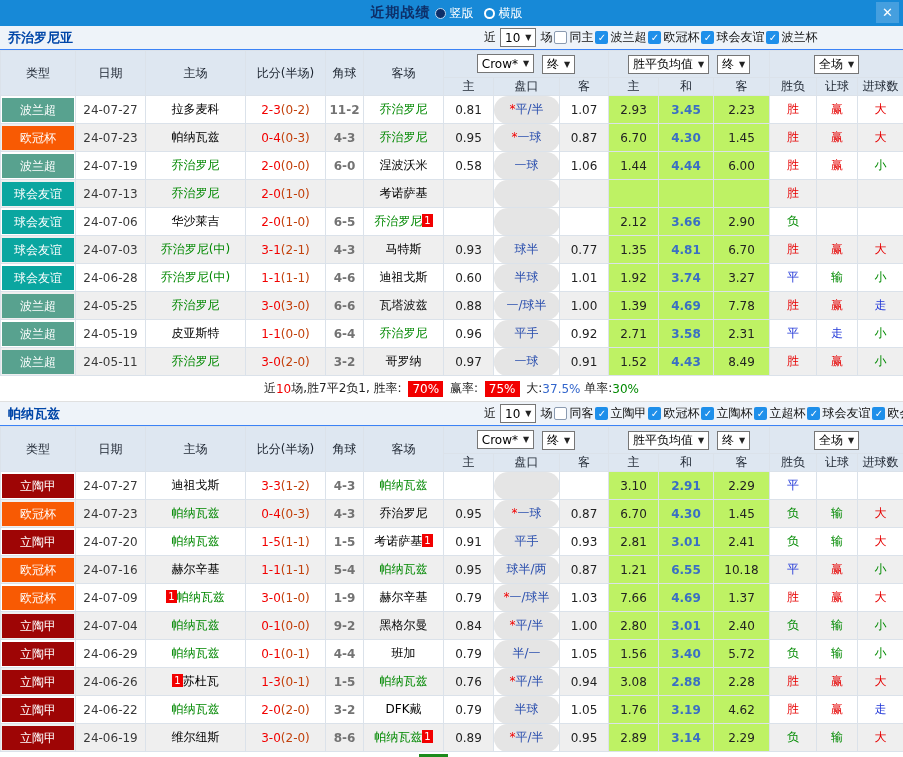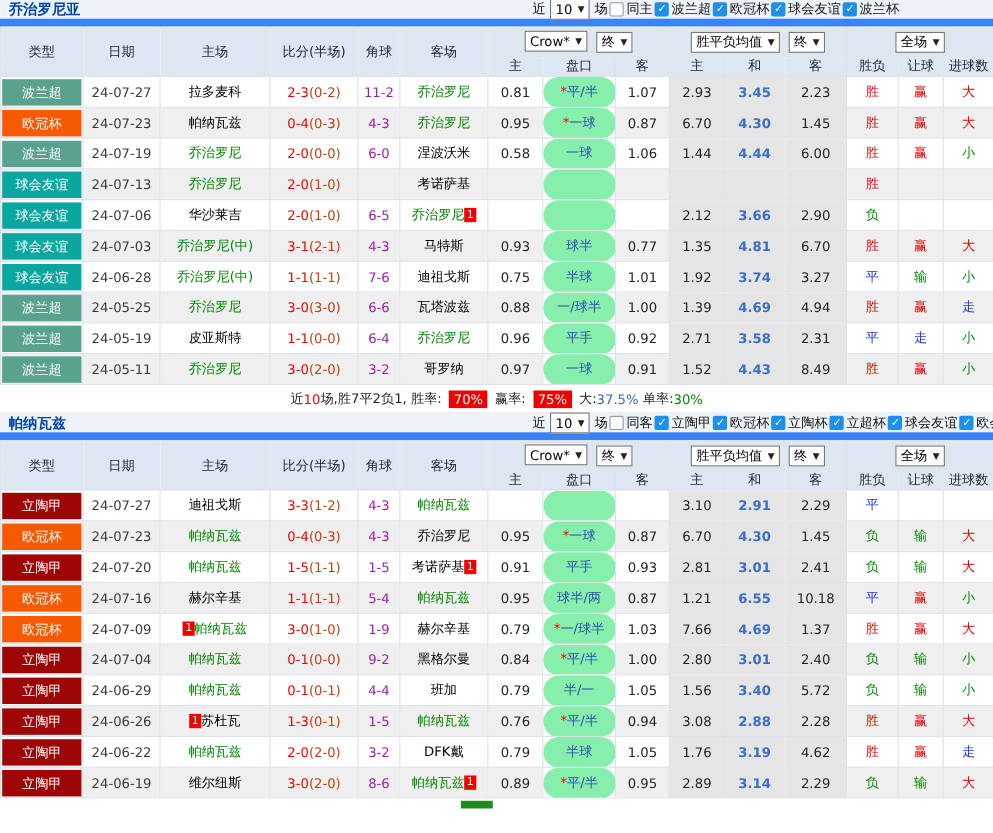--- a/index.html
+++ b/index.html
@@ -13,21 +13,21 @@
   .radio-group { display:inline-flex; align-items:center; margin-left:4px; color:#fff; }
   .radio-item { display:inline-flex; align-items:center; margin-right:10px; cursor:pointer; }
   .radio-dot { width:11px; height:11px; border-radius:50%; margin-right:4px; }
   .radio-dot.on  { background:#0d2f69; border:1px solid #bcd9f2; }
   .radio-dot.off { background:transparent; border:2px solid #fff; }
   .close-btn { position:absolute; right:4px; top:2px; width:23px; height:21px;
                background:#459fdf; color:#fff; font-weight:bold; font-size:13px;
                text-align:center; line-height:21px; cursor:pointer; }
 
   
-  .filter-bar { height:24px; background:#eef3f9; border-bottom:7px solid #3b82f6;
+  .filter-bar { height:24px; background:#eef3f9; border-bottom:1px solid #3b82f6;
                 position:relative; display:flex; align-items:center; padding-left:8px; }
   .team-title { color:#0046a8; font-weight:bold; font-size:13px; }
   .filter-controls { position:absolute; left:482px; display:flex; align-items:center; white-space:nowrap; }
   .filter-controls .lbl { margin:0 2px; color:#111; }
   .cb { display:inline-block; width:13px; height:13px; border-radius:2px; text-align:center;
         line-height:13px; font-size:10px; vertical-align:-2px; cursor:pointer; }
   .cb.checked { background:#1e8fea; color:#fff; }
   .cb.unchecked { background:#fff; border:1px solid #8a9ab0; }
 
   
@@ -38,32 +38,32 @@
   
   table.grid { width:903px; table-layout:fixed; border-collapse:collapse; }
   table.grid th, table.grid td { border:1px solid #dbe2ea; text-align:center; overflow:hidden;
                                  white-space:nowrap; padding:0; }
   thead th { background:#dee7f1; font-weight:normal; color:#1c2430; border:1px solid #f2f6fa; }
   tr.hdr-top { height:27px; }
   tr.hdr-sub { height:17px; }
   tbody tr { height:28px; background:#fff; }
   tbody tr:nth-child(even) { background:#efefef; }
   tbody td { border:1px solid #e2e2e2; }
-  td.c-hcap { background:#86efac;border-radius:14px; }
-  td.c-avg  { background:#e5e5e5; }
+  td.c-hcap { background:#e5e5e5;border-radius:14px; }
+  td.c-avg  { background:#bef264; }
 
   .league { margin:1px; height:24px; line-height:24px; color:#fff; font-size:12px; }
   .date { color:#3a3a3a; }
   .team { color:#000; }
   .team.green { color:#008800; }
   .rc-badge { display:inline-block; background:#f20000; color:#fff; font-size:10px;
               line-height:13px; padding:0 2px; vertical-align:1px; }
   .ft { color:#f20000; }
   .ht { color:#c2410c; }
-  .corner { color:#a21caf; }
+  .corner { color:#737373;font-weight:bold; }
   .hcap-txt { color:#2b4fae; }
   .star { color:#f20000; }
   .avg-mid { color:#3a6fc4;font-weight:bold; }
   .t-red   { color:#e60000; }
   .t-green { color:#008a00; }
   .t-blue  { color:#2238d8; }
 
   
   .summary { height:26px; background:#fff; border-bottom:1px solid #e0e0e0;
              display:flex; align-items:center; justify-content:center; white-space:pre; }
@@ -73,20 +73,34 @@
   .summary .green-text { color:#008a00; }
 
   .bottom-strip { height:9px; background:#fff; position:relative; }
   .green-frag { position:absolute; left:419px; top:2px; width:29px; height:7px; background:#1d8c1d; }
 </style>
 </head>
 <body>
 
 <div class="app">
 
+  <div class="titlebar">
+    <span class="dlg-title">近期战绩</span>
+    <span class="radio-group" id="radio-group">
+        <span class="radio-item">
+          <span class="radio-dot on"></span>
+          <span>竖版</span>
+        </span>
+        <span class="radio-item">
+          <span class="radio-dot off"></span>
+          <span>横版</span>
+        </span>
+      </span>
+    <div class="close-btn">✕</div>
+  </div>
 
   <div>
     <div class="filter-bar">
       <span class="team-title">乔治罗尼亚</span>
       <span class="filter-controls" id="fc0">
           <span class="lbl">近</span>
           <span class="sel">
             <span>10</span>
             <span class="arr">▼</span>
           </span>
@@ -284,23 +298,23 @@
             <td><span class="t-red">赢</span></td>
             <td><span class="t-red">大</span></td>
           </tr>
           <tr>
             <td>
               <div class="league" style="background: rgb(10, 166, 160);">球会友谊</div>
             </td>
             <td class="date">24-06-28</td>
             <td><span class="team green">乔治罗尼(中)</span></td>
             <td><span class="ft">1-1</span><span class="ht">(1-1)</span></td>
-            <td class="corner">7-6</td>
+            <td class="corner">4-6</td>
             <td><span class="team">迪祖戈斯</span></td>
-            <td>0.75</td>
+            <td>0.60</td>
             <td class="c-hcap"><span class="hcap-txt">半球</span></td>
             <td>1.01</td>
             <td class="c-avg">1.92</td>
             <td class="c-avg"><span class="avg-mid">3.74</span></td>
             <td class="c-avg">3.27</td>
             <td><span class="t-blue">平</span></td>
             <td><span class="t-green">输</span></td>
             <td><span class="t-green">小</span></td>
           </tr>
           <tr>
@@ -310,21 +324,21 @@
             <td class="date">24-05-25</td>
             <td><span class="team green">乔治罗尼</span></td>
             <td><span class="ft">3-0</span><span class="ht">(3-0)</span></td>
             <td class="corner">6-6</td>
             <td><span class="team">瓦塔波兹</span></td>
             <td>0.88</td>
             <td class="c-hcap"><span class="hcap-txt">一/球半</span></td>
             <td>1.00</td>
             <td class="c-avg">1.39</td>
             <td class="c-avg"><span class="avg-mid">4.69</span></td>
-            <td class="c-avg">4.94</td>
+            <td class="c-avg">7.78</td>
             <td><span class="t-red">胜</span></td>
             <td><span class="t-red">赢</span></td>
             <td><span class="t-blue">走</span></td>
           </tr>
           <tr>
             <td>
               <div class="league" style="background: rgb(88, 162, 143);">波兰超</div>
             </td>
             <td class="date">24-05-19</td>
             <td><span class="team">皮亚斯特</span></td>

